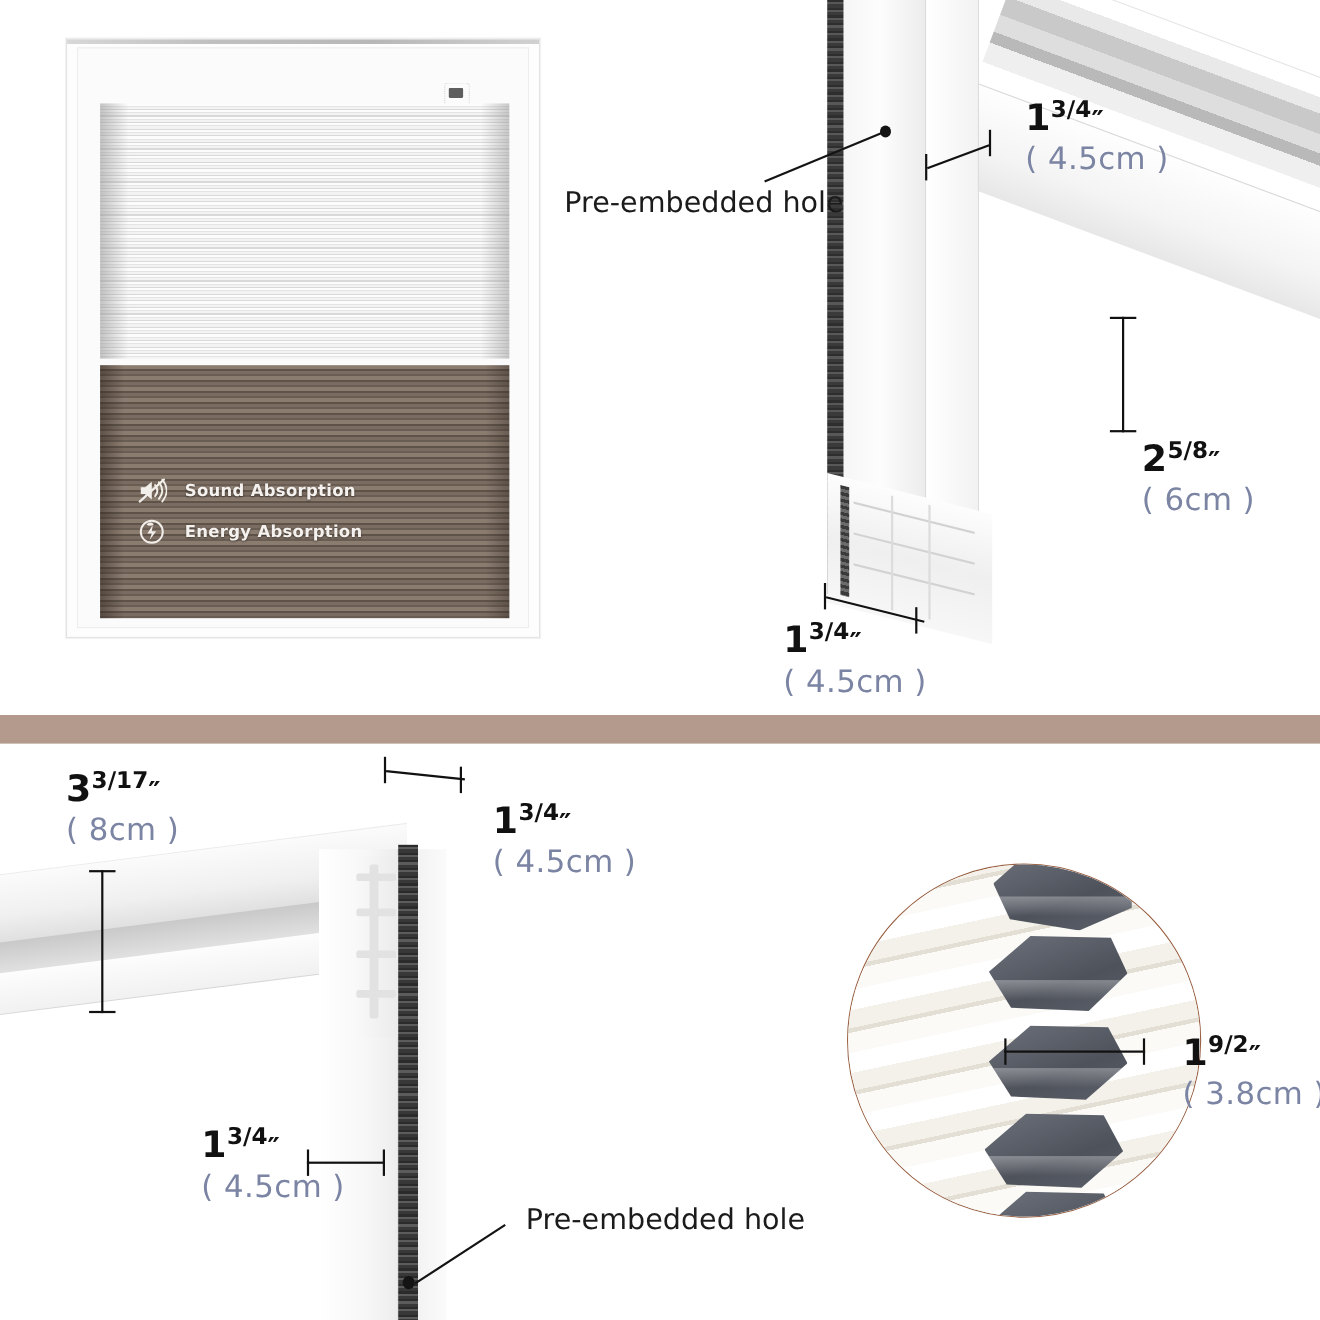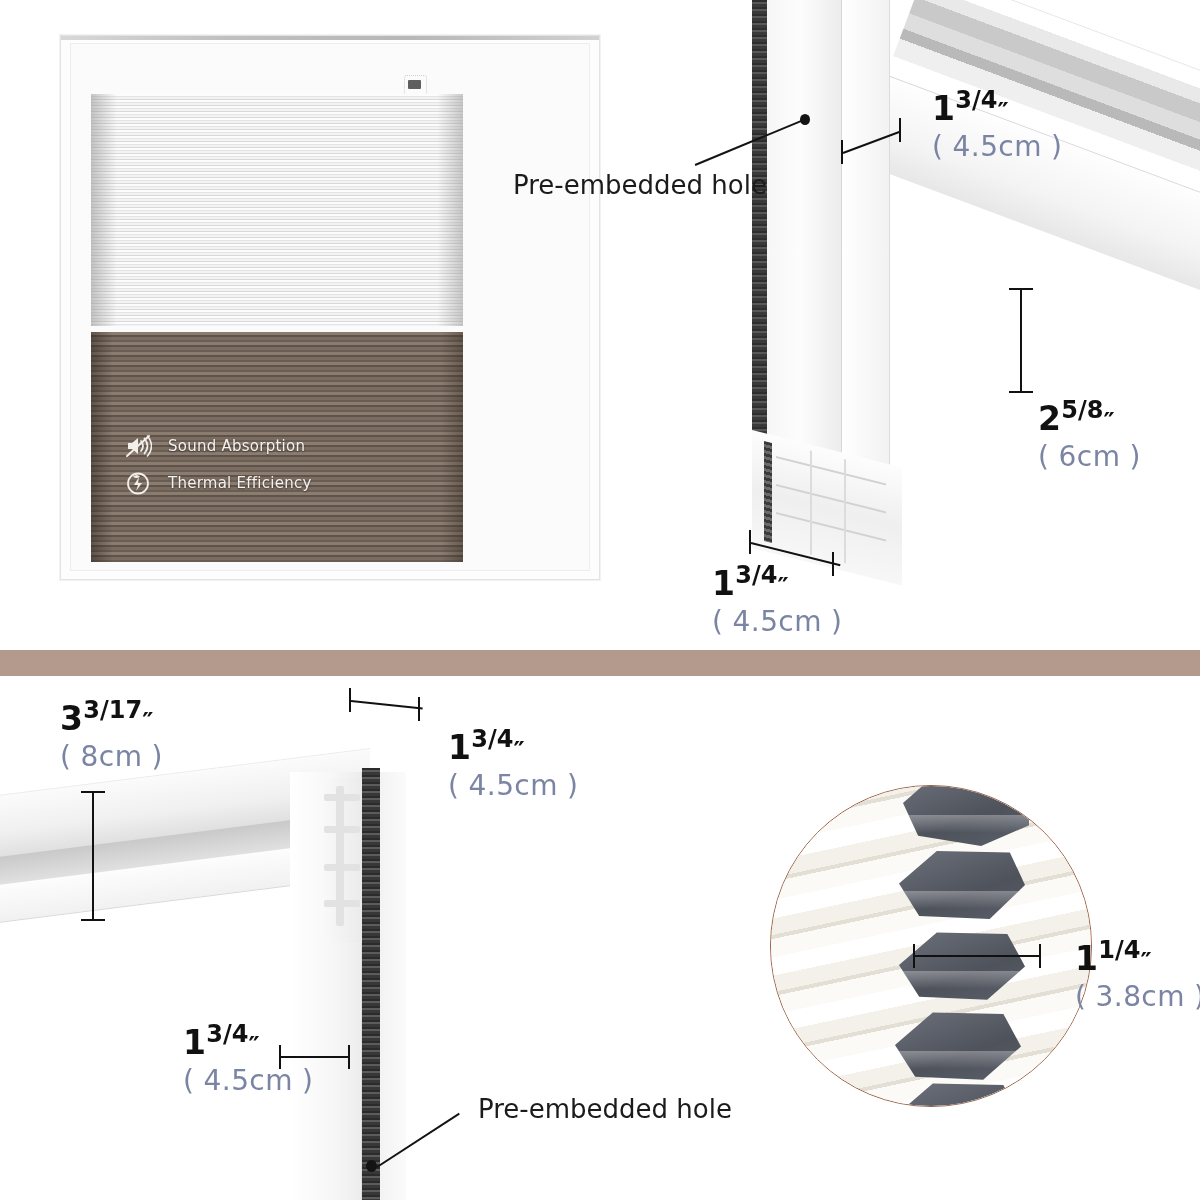--- a/index.html
+++ b/index.html
@@ -10,41 +10,42 @@
     overflow: hidden;
   }
   #stage { position: relative; width: 1200px; height: 1200px; background: #fff; }
 
   
   .dim { position: absolute; white-space: nowrap; line-height: 1.05; }
   .dim .imp {
     font-weight: 700; color: #111; font-size: 33px; letter-spacing: .3px;
     display: inline-block;
   }
-  .dim .imp sup { font-size: 24px; font-weight: 700; vertical-align: super; letter-spacing: 0; }
+  .dim .imp sup { font-size: 21px; font-weight: 700; vertical-align: super; letter-spacing: 0; }
   .dim .imp .pp { font-size: 25px; letter-spacing: -1px; }
   .dim .met {
     display: block; color: #7b85a3; font-size: 28px; margin-top: 5px; letter-spacing: .4px;
   }
   .label {
     position: absolute; color: #1b1b1b; font-size: 26px; white-space: nowrap;
   }
 
   
   #divider {
     position: absolute; left: 0; top: 650px; width: 1200px; height: 26px;
     background: #b49a8c;
   }
 
   
   #blind-card {
-    position: absolute; left: 60px; top: 35px; width: 540px; height: 545px;
+    position: absolute; left: 60px; top: 35px; width: 431px; height: 545px;
     background: #fdfdfd;
     border: 1px solid #e3e3e3;
     box-shadow: 0 0 0 1px #f2f2f2;
+    font-weight: bold;
   }
   #blind-card::before {  
     content:""; position:absolute; left:0; top:0; width:100%; height:4px;
     background: linear-gradient(90deg,#b9b9b9,#8e8e8e 30%,#7e7e7e 65%,#adadad);
     opacity:.55;
   }
   #blind-frame-inner {
     position: absolute; left: 9px; top: 7px; right: 9px; bottom: 8px;
     background: #fbfbfb; border: 1px solid #ededed;
   }
@@ -279,21 +280,21 @@
 
 
       <div class="feature-row">
         <span class="feature-icon">
           <svg width="28" height="28" viewBox="0 0 28 28">
             <circle cx="14" cy="14.5" r="10" fill="none" stroke="#f2eeea" stroke-width="1.8"></circle>
             <path d="M15 8 l-5 8 h4 l-2 6 6 -8 h-4 z" fill="#f2eeea"></path>
             <path d="M9 7.5 q4 -3 7 0 q-4 3 -7 0 z" fill="#f2eeea"></path>
           </svg>
         </span>
-        <span class="feature-text">Thermal Efficiency</span>
+        <span class="feature-text">Energy Absorption</span>
       </div>
 
     </div>
   </div>
 
   <div id="tr-assembly">
     <div id="tr-rail"></div>
     <div id="tr-rail-lower"></div>
     <div id="tr-stile-brush"></div>
     <div id="tr-stile-face"></div>
@@ -388,17 +389,17 @@
         <span class="cell-sheen"></span>
       </div>
     <div class="cell c4">
         <span class="cell-sheen"></span>
       </div>
     <div class="cell c5"></div>
   </div>
 
   <div class="dl-h" style="left:913px; top:955px; width:128px;"></div>
   <div class="dim" style="left:1075px; top:938px;">
-    <span class="imp"><span>1</span><sup>1/4</sup><span class="pp">″</span></span>
+    <span class="imp"><span>1</span><sup>9/2</sup><span class="pp">″</span></span>
     <span class="met">( 3.8cm )</span>
   </div>
 
 </div>
 
 </body></html>

